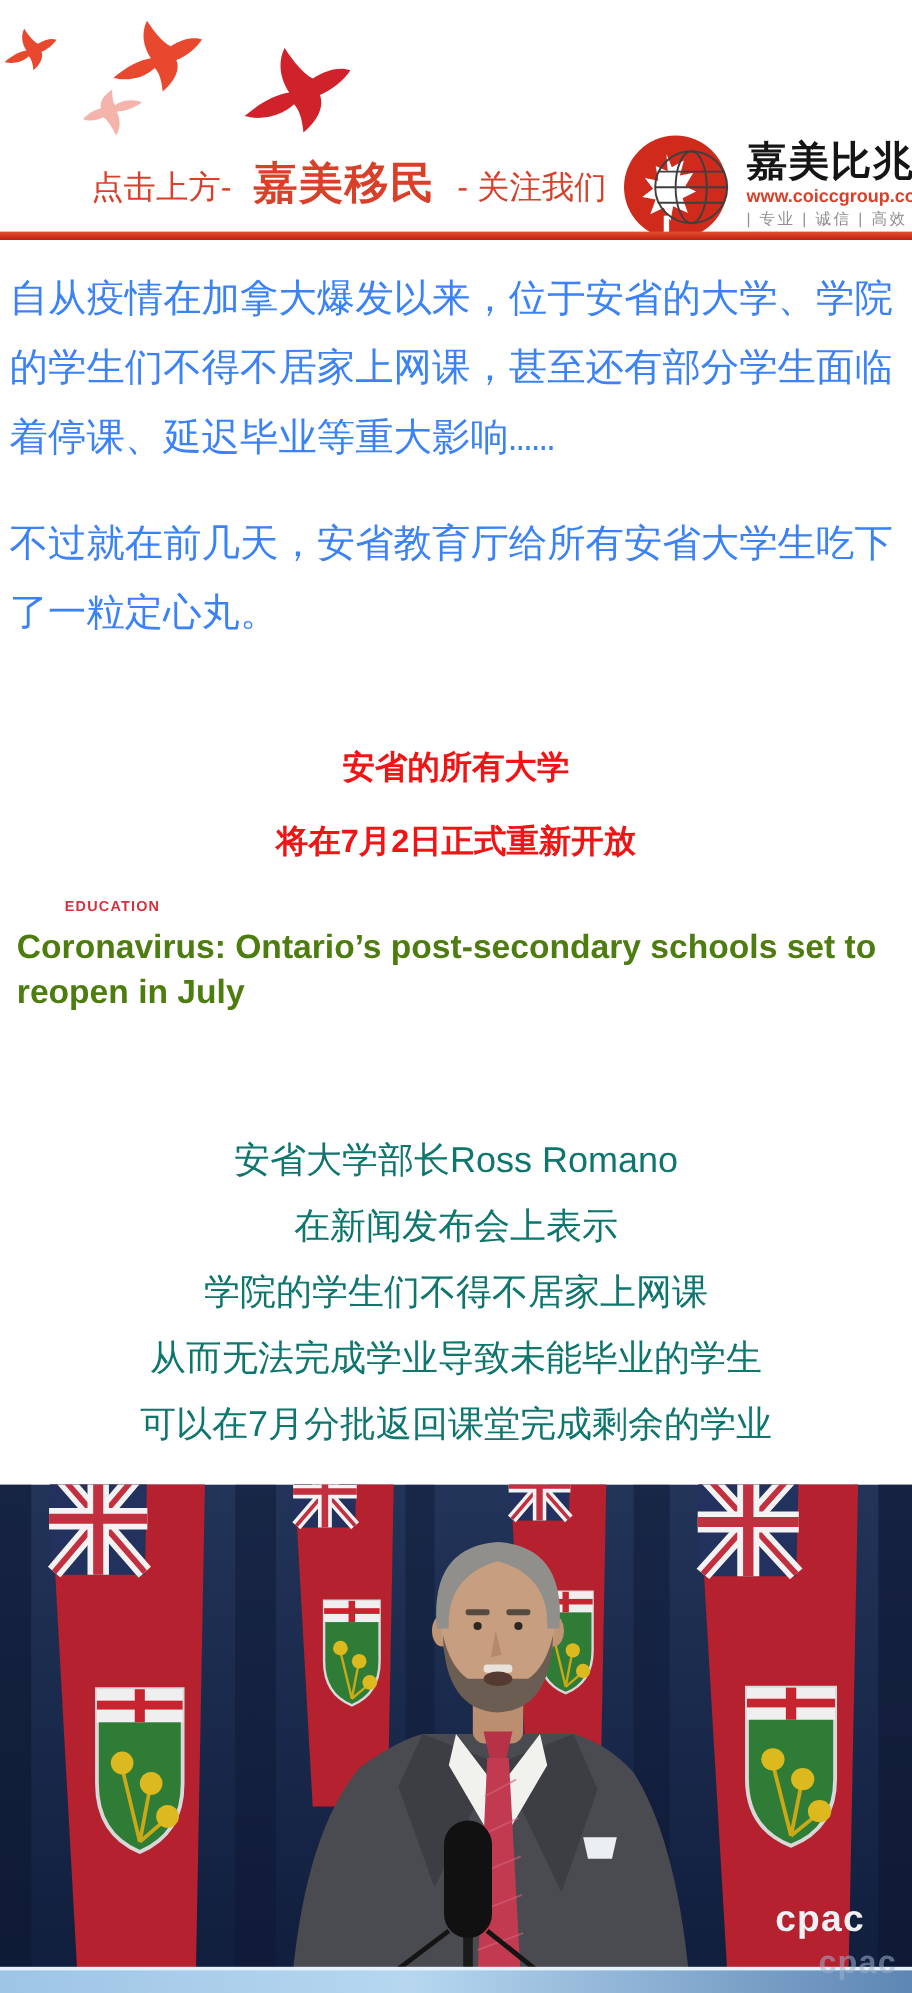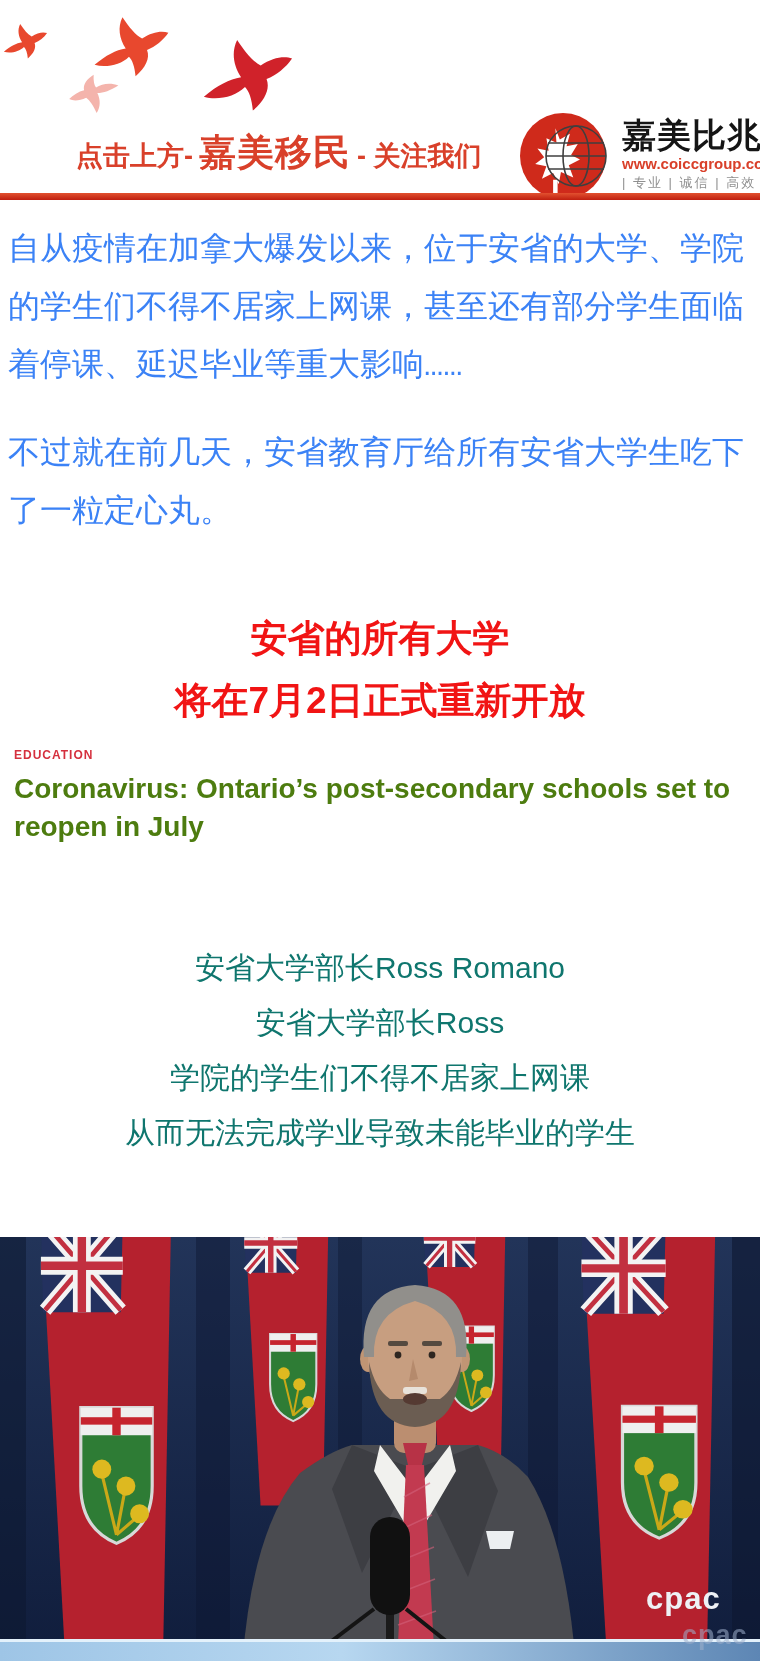--- a/index.html
+++ b/index.html
@@ -4,38 +4,38 @@
 <style>
   html,body{margin:0;padding:0;background:#fff;}
   .page{
     position:relative;width:760px;height:1661px;background:#ffffff;overflow:hidden;
     font-family:"Liberation Sans","DejaVu Sans",sans-serif;color:#000;
   }
   
   .header{position:absolute;top:0;left:0;width:760px;height:200px;background:#fff;}
   .birds{position:absolute;top:6px;left:0;width:330px;height:120px;}
   .follow{position:absolute;left:76px;top:128px;display:flex;align-items:baseline;color:#d9402a;white-space:nowrap;}
-  .follow .pre,.follow .suf{font-size:27px;font-weight:700;}
-  .follow .brand{font-size:37px;font-weight:800;margin:0 6px;letter-spacing:1px;}
+  .follow .pre,.follow .suf{font-size:27px;font-weight:400;}
+  .follow .brand{font-size:37px;font-weight:800;margin:0 18px;letter-spacing:1px;}
   .logo{position:absolute;left:518px;top:108px;width:242px;height:92px;}
   .logo-mark{position:absolute;left:0;top:2px;width:92px;height:92px;}
   .logo-text{position:absolute;left:104px;top:8px;width:150px;}
   .logo-name{font-size:34px;font-weight:800;color:#151515;letter-spacing:1px;white-space:nowrap;line-height:38px;}
   .logo-url{font-size:15px;font-weight:700;color:#d9402a;line-height:18px;margin-top:1px;white-space:nowrap;}
   .logo-tag{font-size:13px;color:#8f8f8f;letter-spacing:2px;line-height:16px;margin-top:2px;white-space:nowrap;}
   .divider{position:absolute;top:193px;left:0;width:760px;height:7px;
     background:linear-gradient(to bottom,#e2512f,#bf1f10);}
   
   .p1,.p2{position:absolute;left:8px;width:744px;font-size:32px;line-height:58px;color:#3b82f6;text-align:left;font-family:Liberation Mono, monospace;}
   .p1{top:222px;}
   .p2{top:426px;}
   .highlight{position:absolute;top:608px;left:0;width:760px;text-align:center;
-    color:#f11414;font-size:37px;font-weight:800;line-height:62px;}
+    color:#f11414;font-size:27px;font-weight:800;line-height:62px;}
   .news{position:absolute;top:748px;left:14px;width:734px;}
-  .news-kicker{font-size:12px;font-weight:700;color:#d5303e;letter-spacing:1px;}
+  .news-kicker{font-size:12px;font-weight:700;color:#d5303e;letter-spacing:1px;margin-left:40px;}
   .news-headline{margin-top:8px;width:732px;font-size:28px;line-height:38px;font-weight:700;color:#4d7c0f;
     font-stretch:condensed;}
   .centered{position:absolute;top:940px;left:0;width:760px;text-align:center;font-size:30px;line-height:55px;color:#0f766e;}
   
   .photo{position:absolute;top:1237px;left:0;width:684px;height:424px;}
   .photo svg{display:block;}
 </style>
 </head>
 <body>
 
@@ -95,23 +95,24 @@
     <div>将在7月2日正式重新开放</div>
   </div>
 
   <div class="news">
     <div class="news-kicker">EDUCATION</div>
     <div class="news-headline">Coronavirus: Ontario’s post-secondary schools set to reopen in July</div>
   </div>
 
   <div class="centered">
     <div>安省大学部长Ross Romano</div>
-    <div>安省大学部长Ross</div>
+    <div>在新闻发布会上表示</div>
     <div>学院的学生们不得不居家上网课</div>
     <div>从而无法完成学业导致未能毕业的学生</div>
+    <div>可以在7月分批返回课堂完成剩余的学业</div>
   </div>
 
   <div class="photo">
     <svg width="760" height="424" viewBox="0 0 760 424">
       <defs>
         <linearGradient id="curtain" x1="0" y1="0" x2="0" y2="1">
           <stop offset="0" stop-color="#223459"></stop>
           <stop offset="1" stop-color="#101d3c"></stop>
         </linearGradient>
         <linearGradient id="podg" x1="0" y1="0" x2="1" y2="0">

